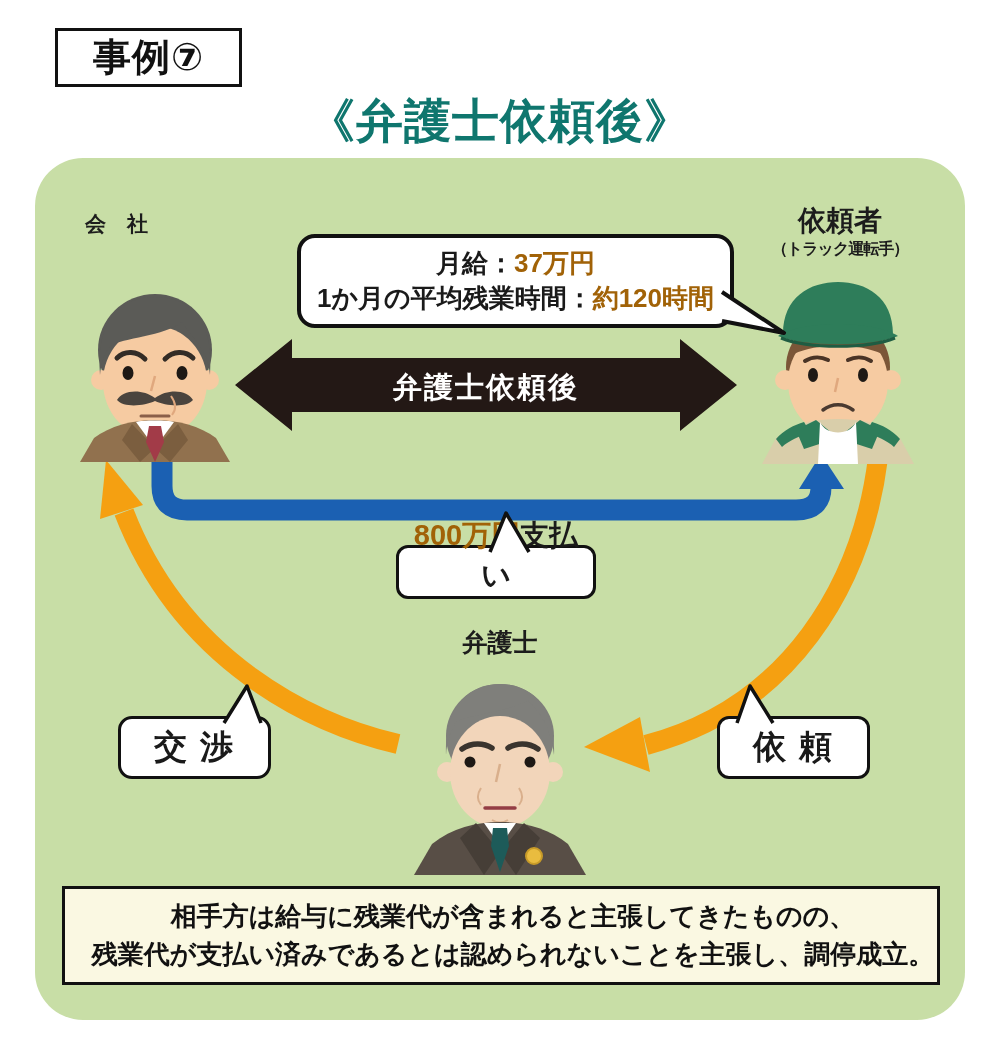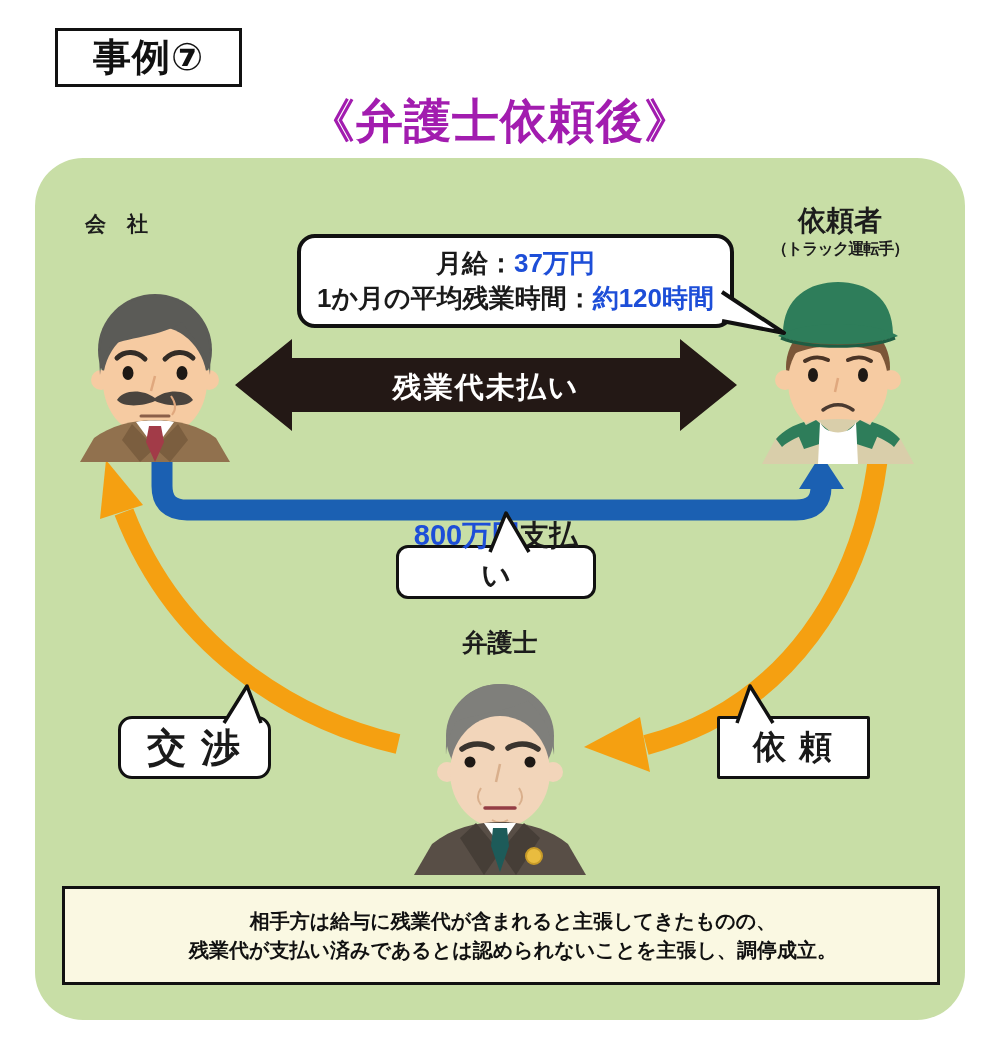--- a/index.html
+++ b/index.html
@@ -7,21 +7,21 @@
   body { font-family:"Liberation Sans","DejaVu Sans",sans-serif; font-weight:bold; }
   .canvas { position:relative; width:1000px; height:1053px; background:#fff; overflow:hidden; }
 
   .case-badge{
     position:absolute; left:55px; top:28px; width:187px; height:59px;
     background:#fff; border:3px solid #111; display:flex; align-items:center; justify-content:center;
     font-size:38px; color:#111; letter-spacing:1px;
   }
   .title{
     position:absolute; left:0; top:90px; width:1000px; text-align:center;
-    font-size:47px; color:#a21caf; letter-spacing:1px;font-family:Liberation Mono, monospace;
+    font-size:47px; color:#0f766e; letter-spacing:1px;font-family:Liberation Mono, monospace;
   }
   .panel{
     position:absolute; left:35px; top:158px; width:930px; height:862px;
     background:#C8DEA6; border-radius:48px;
   }
   svg.layer{ position:absolute; left:0; top:0; width:1000px; height:1053px; pointer-events:none; }
 
   .avatar{ position:absolute; }
 
   .entity-label{ position:absolute; color:#1c1c1c; }
@@ -30,34 +30,34 @@
   .client-sublabel{ font-size:16px; display:block; margin-top:3px; letter-spacing:-1px; }
   .lawyer-label{ left:400px; top:626px; width:200px; text-align:center; font-size:25px; }
 
   .bubble{
     position:absolute; background:#fff; border:4px solid #111; border-radius:18px;
     display:flex; flex-direction:column; align-items:center; justify-content:center;
     color:#1a1a1a; text-align:center;
   }
   .salary-bubble{ left:297px; top:234px; width:437px; height:94px; font-size:26px; line-height:1.35; }
   .payment-bubble{ left:396px; top:545px; width:200px; height:54px; border-width:3.5px; border-radius:12px; font-size:29px;justify-content:flex-end; }
-  .negotiation-bubble{ left:118px; top:716px; width:153px; height:63px; border-width:3.5px; border-radius:14px; font-size:39px; letter-spacing:2px; }
-  .request-bubble{ left:717px; top:716px; width:153px; height:63px; border-width:3.5px; border-radius:2px; font-size:33px; letter-spacing:2px; }
-  .red{ color:#1d4ed8; }
+  .negotiation-bubble{ left:118px; top:716px; width:153px; height:63px; border-width:3.5px; border-radius:14px; font-size:33px; letter-spacing:2px; }
+  .request-bubble{ left:717px; top:716px; width:153px; height:63px; border-width:3.5px; border-radius:12px; font-size:33px; letter-spacing:2px; }
+  .red{ color:#a16207; }
 
   .unpaid-label{
     position:absolute; left:290px; top:368px; width:392px; text-align:center;
     color:#fff; font-size:29px; letter-spacing:2px;
   }
 
   .summary-box{
     position:absolute; left:62px; top:886px; width:878px; height:99px;
     background:#FAF8E2; border:3px solid #111;
     display:flex; flex-direction:column; align-items:center; justify-content:center;
-    font-size:20px; line-height:1.45; color:#111; text-align:center;padding-left:24px;
+    font-size:26px; line-height:1.45; color:#111; text-align:center;padding-left:24px;
   }
 </style>
 </head>
 <body>
 
 <div class="canvas">
 
   <div class="case-badge">
     <span>事例⑦</span>
   </div>
@@ -147,21 +147,21 @@
     <circle cx="134" cy="196" r="8" fill="#E9BC3F" stroke="#C89B28" stroke-width="2"></circle>
   </svg>
 
   <div class="entity-label company-label">会　社</div>
   <div class="entity-label client-label">
     <span>依頼者</span>
     <span class="client-sublabel">（トラック運転手）</span>
   </div>
   <div class="entity-label lawyer-label">弁護士</div>
 
-  <div class="unpaid-label">残業代未払い</div>
+  <div class="unpaid-label">弁護士依頼後</div>
 
   <div class="bubble salary-bubble">
     <div>
       <span>月給：</span><span class="red">37万円</span>
     </div>
     <div>
       <span>1か月の平均残業時間：</span><span class="red">約120時間</span>
     </div>
   </div>
 

